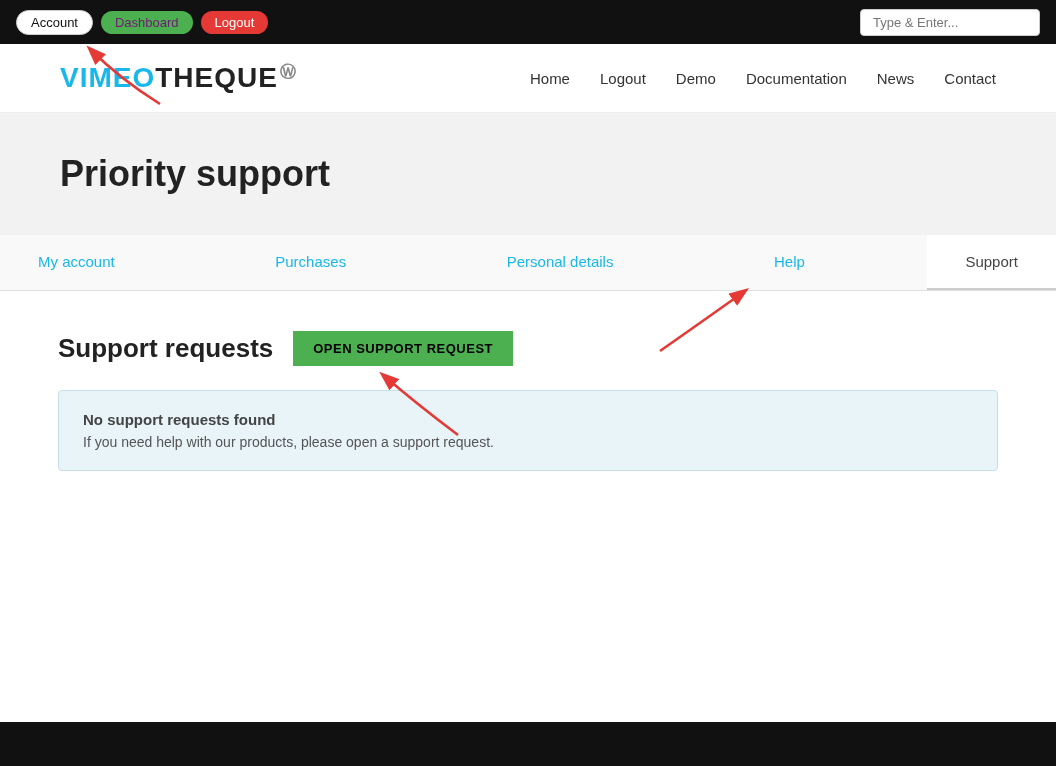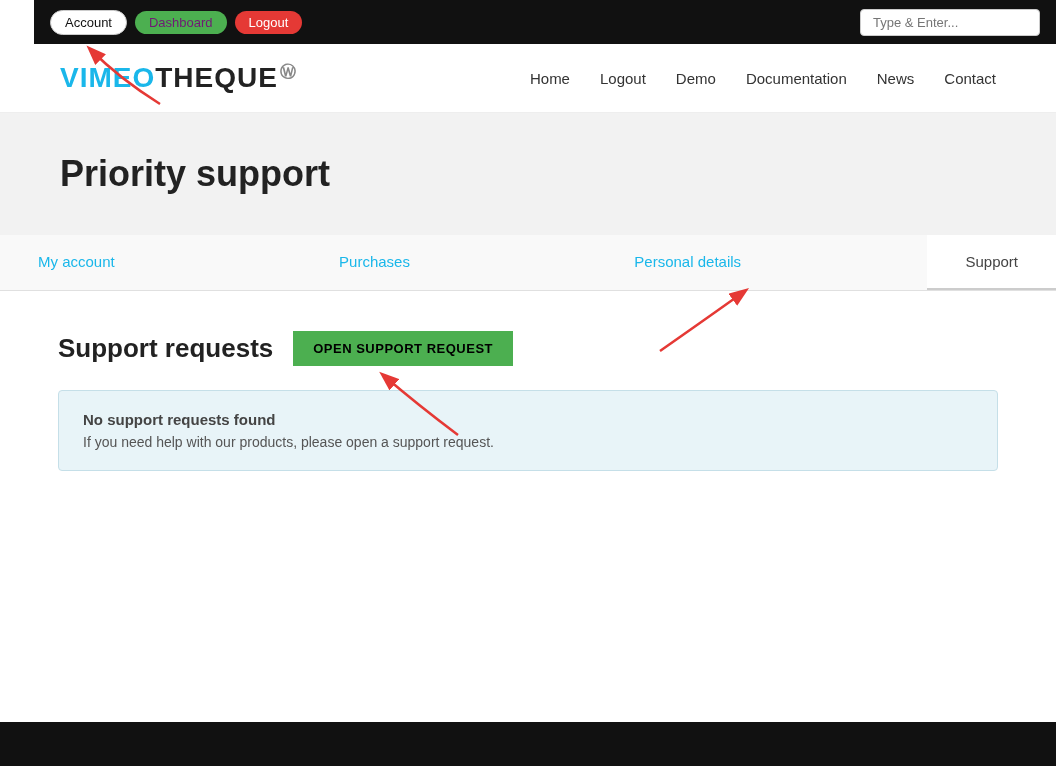--- a/index.html
+++ b/index.html
@@ -6,21 +6,20 @@
     body { font-family: Arial, sans-serif; background: #fff; width: 1056px; min-height: 766px; }
 
     
     .top-bar {
       background: #111;
       height: 44px;
       display: flex;
       align-items: center;
       padding: 0 16px;
       justify-content: space-between;
-      margin-left: 34px;
     }
     .top-bar-left { display: flex; gap: 8px; align-items: center; }
     .btn-account {
       background: #fff;
       color: #111;
       border: 1px solid #ccc;
       border-radius: 20px;
       padding: 4px 14px;
       font-size: 13px;
       cursor: pointer;
@@ -220,20 +219,21 @@
 </header>
 
 <div class="page-hero">
   <h1>Priority support</h1>
 </div>
 
 <div class="tabs-bar">
   <a href="#" class="tab-item">My account</a>
   <a href="#" class="tab-item">Purchases</a>
   <a href="#" class="tab-item">Personal details</a>
+  <a href="#" class="tab-item">Help</a>
   <a href="#" class="tab-item active">Support</a>
 </div>
 
 <div style="position:relative; height:0; overflow:visible;">
   <svg class="annotation-arrow" style="left:650px; top:-15px; width:120px; height:80px;" viewBox="0 0 120 80">
     <defs>
       <marker id="arrowhead2" markerWidth="8" markerHeight="6" refX="6" refY="3" orient="auto">
         <polygon points="0 0, 8 3, 0 6" fill="#e53935"></polygon>
       </marker>
     </defs>

